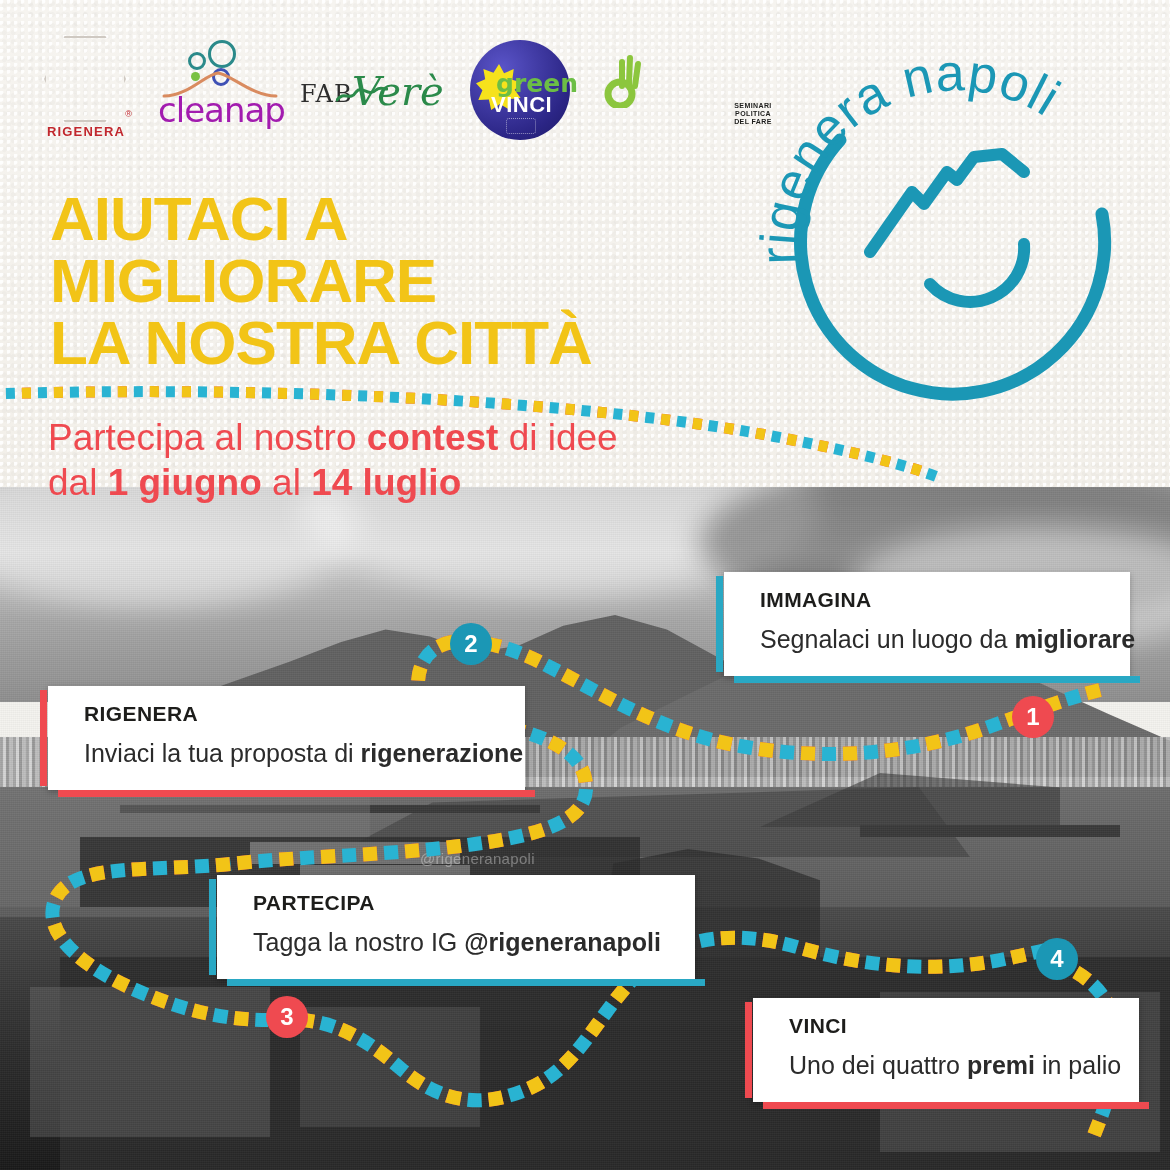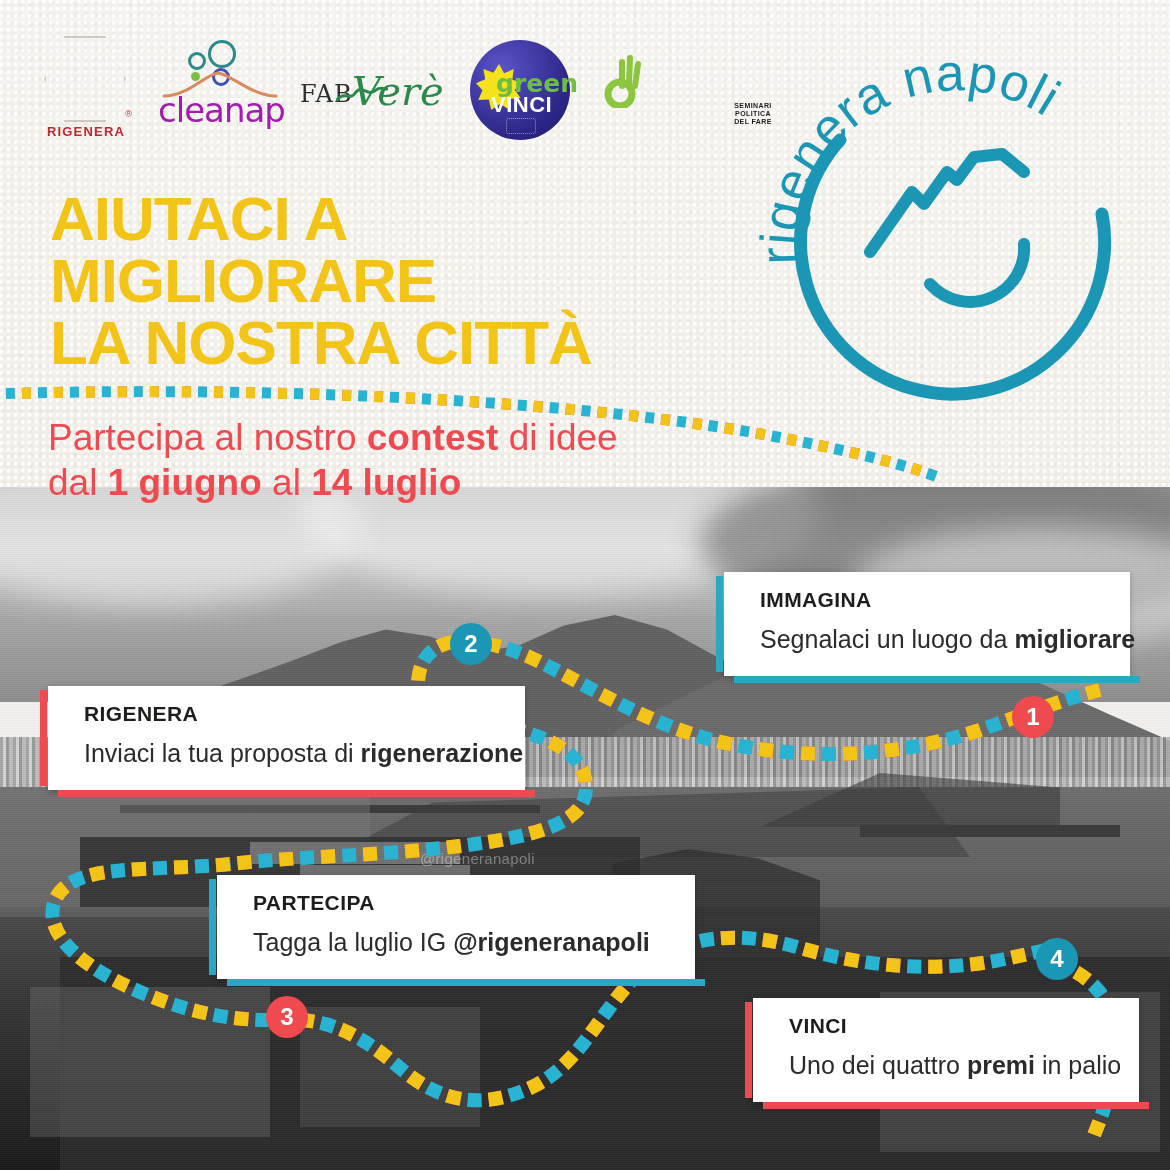--- a/index.html
+++ b/index.html
@@ -297,21 +297,21 @@
     <span class="bar-l" style="background:#ef4a50;left:-8px;top:4px;bottom:4px;"></span>
     <span class="bar-b" style="background:#ef4a50;left:10px;right:-10px;"></span>
     <div class="ttl">RIGENERA</div>
     <div class="sub"><span>Inviaci la tua proposta di </span><b>rigenerazione</b><span></span></div>
   </div>
 
   <div class="card" id="card-partecipa">
     <span class="bar-l" style="background:#29a8c4;left:-8px;top:4px;bottom:4px;"></span>
     <span class="bar-b" style="background:#29a8c4;left:10px;right:-10px;"></span>
     <div class="ttl">PARTECIPA</div>
-    <div class="sub"><span>Tagga la luglio IG </span><b>@rigeneranapoli</b><span></span></div>
+    <div class="sub"><span>Tagga la nostro IG </span><b>@rigeneranapoli</b><span></span></div>
   </div>
 
   <div class="card" id="card-vinci">
     <span class="bar-l" style="background:#ef4a50;left:-8px;top:4px;bottom:4px;"></span>
     <span class="bar-b" style="background:#ef4a50;left:10px;right:-10px;"></span>
     <div class="ttl">VINCI</div>
     <div class="sub"><span>Uno dei quattro </span><b>premi</b><span> in palio</span></div>
   </div>
 
 </div>

